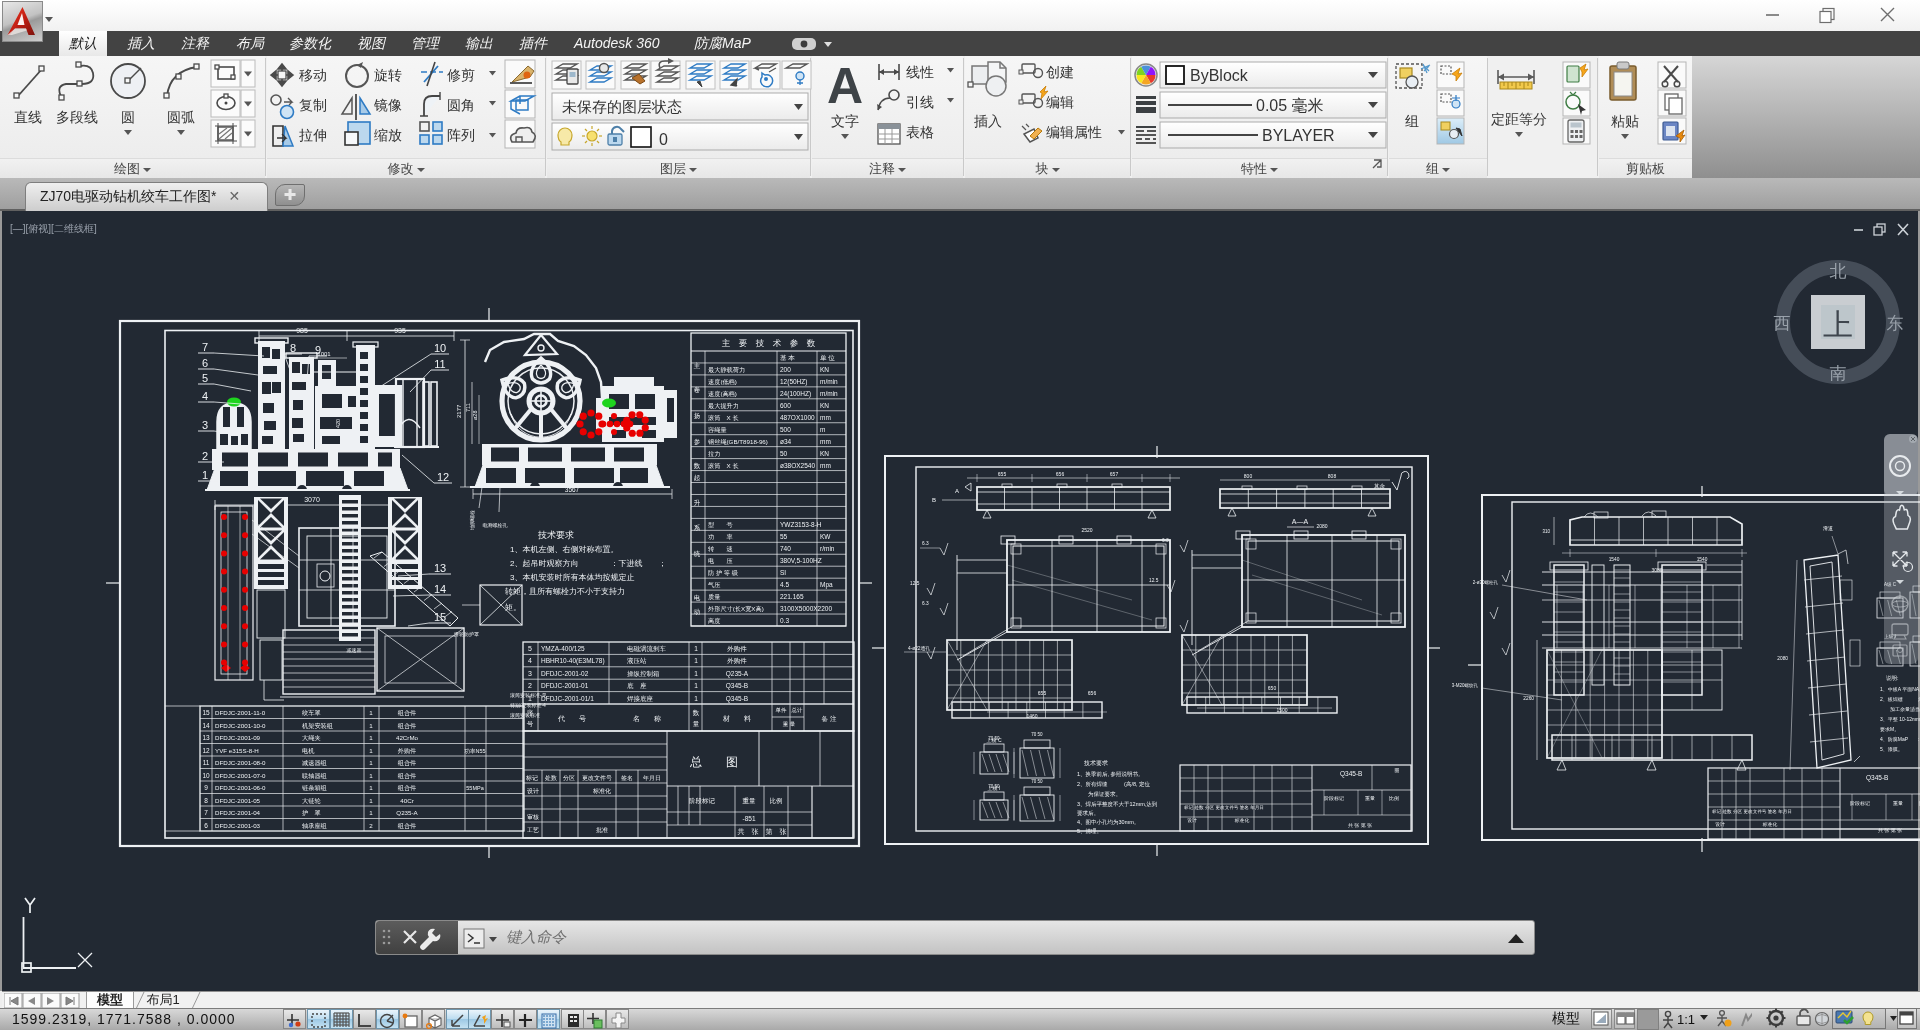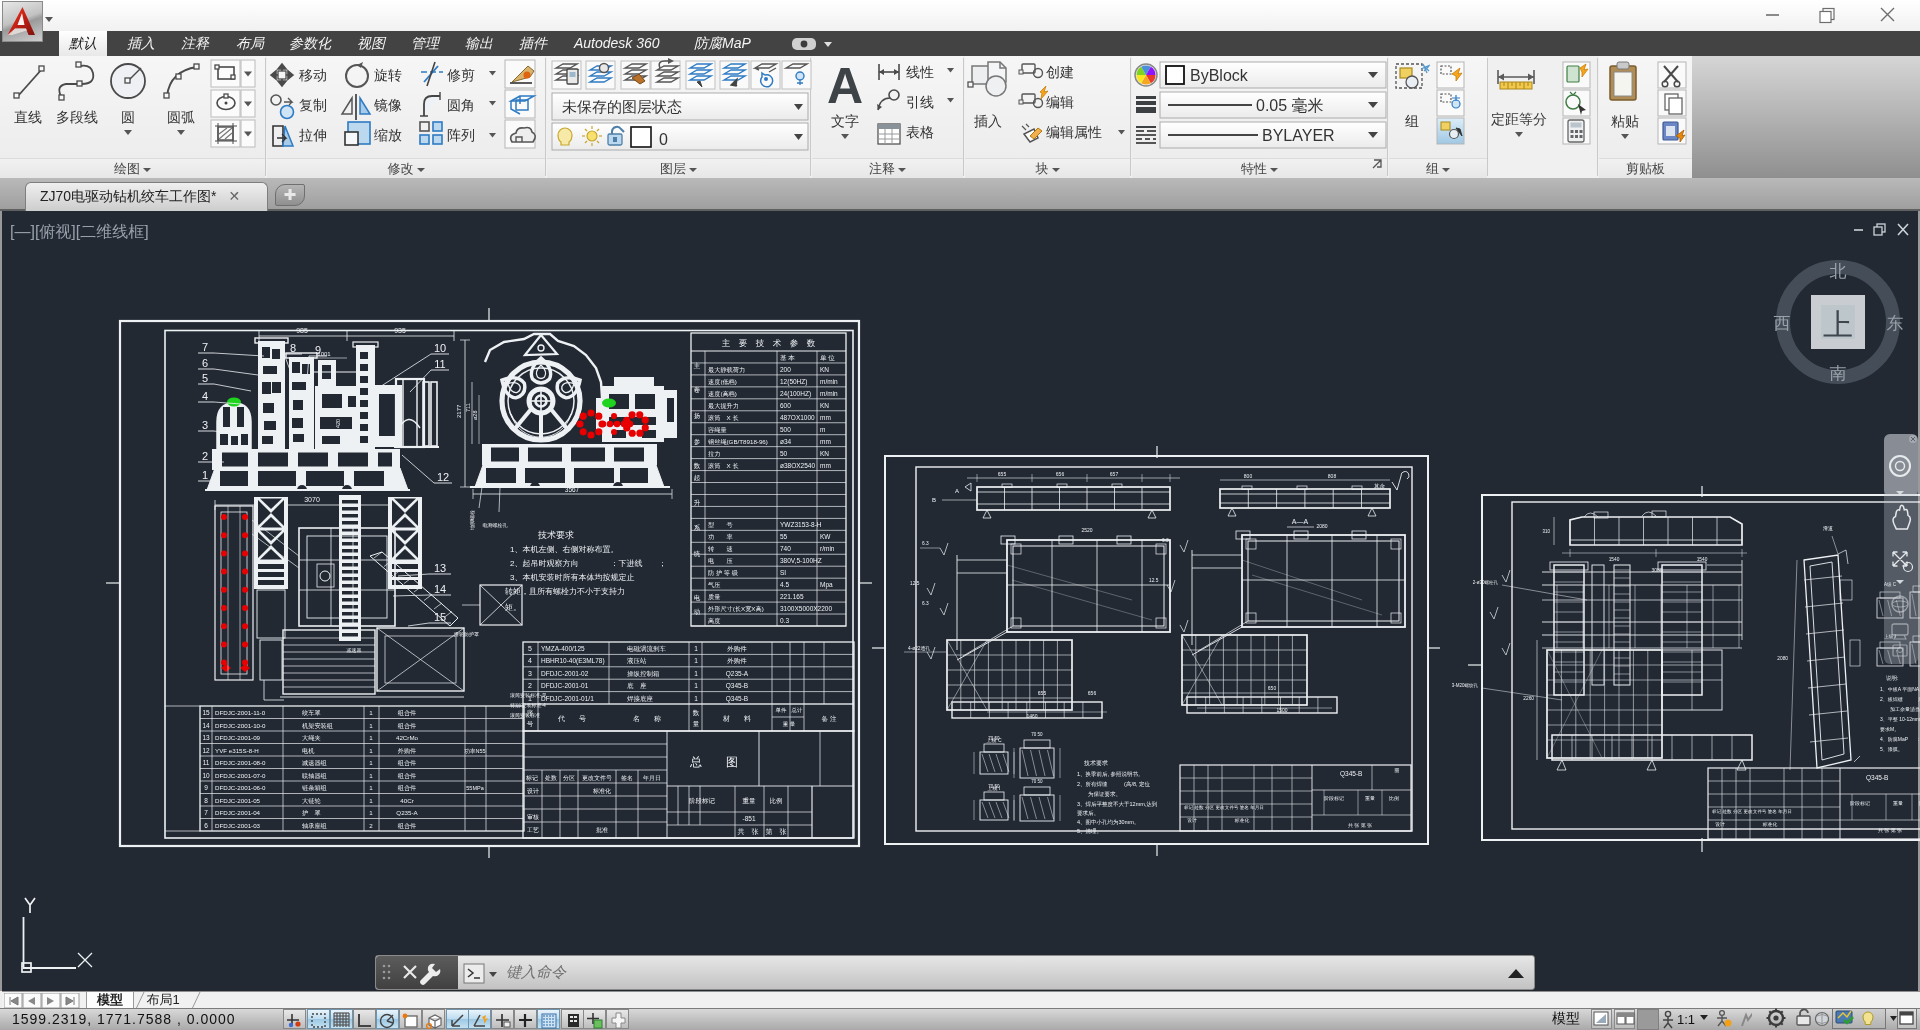--- a/index.html
+++ b/index.html
@@ -22,23 +22,23 @@
  color:#444;font-size:13px;text-align:center;line-height:19px;border-top:1px solid #dcdcdc;}
 .psep{position:absolute;top:2px;width:1px;height:118px;background:#c9c9c9;}
 .dar{display:inline-block;width:0;height:0;border-left:4px solid transparent;border-right:4px solid transparent;border-top:4px solid #555;vertical-align:middle;margin-left:3px;}
 
 #doctabs{left:0;top:178px;width:1920px;height:33px;background:linear-gradient(#b9b9b9,#9f9f9f);border-bottom:2px solid #606060;}
 #doctab{left:25px;top:182px;width:243px;height:29px;background:linear-gradient(#efefef,#cdcdcd);
  border:1px solid #7e7e7e;border-bottom:none;border-radius:6px 6px 0 0;color:#222;font-size:14px;line-height:27px;padding-left:14px;}
 #plusbtn{left:275px;top:184px;width:30px;height:22px;background:linear-gradient(#b5b5b5,#8f8f8f);border:1px solid #6f6f6f;border-radius:10px 2px 10px 2px;color:#e8e8e8;text-align:center;line-height:20px;font-size:15px;}
 
 #canvas{left:0;top:211px;width:1920px;height:780px;background:#222933;border-left:2px solid #9a9a9a;border-right:2px solid #9a9a9a;}
-#vplabel{left:8px;top:11px;color:#99a0ab;font-size:16px;}
+#vplabel{left:8px;top:11px;color:#99a0ab;font-size:10px;}
 
-#cmdbar{left:373px;top:744px;width:1160px;height:35px;border-radius:3px;background:linear-gradient(#e6e6e6,#c3c3c3);border:1px solid #8a8a8a;z-index:30;}
+#cmdbar{left:373px;top:709px;width:1160px;height:35px;border-radius:3px;background:linear-gradient(#e6e6e6,#c3c3c3);border:1px solid #8a8a8a;z-index:30;}
 #cmdgrip{left:0;top:0;width:82px;height:33px;background:linear-gradient(#5c5c5c,#404040);border-radius:3px 0 0 3px;}
 #cmdtext{left:130px;top:7px;font-style:italic;color:#707070;font-size:15px;}
 
 #laytabs{left:0;top:780px;width:1920px;height:17px;background:#f1f1f1;border-top:1px solid #8f8f8f;}
 .ltab{position:absolute;top:0;height:17px;font-size:13px;color:#222;line-height:16px;}
 
 #statusbar{left:0;top:1008px;width:1920px;height:22px;background:linear-gradient(#d8d8d8,#a9a9a9);border-top:1px solid #7c7c7c;}
 #coords{left:12px;top:1011px;font-size:14px;color:#111;font-family:"Liberation Sans",sans-serif;letter-spacing:1px;}
 .togbtn{position:absolute;top:1009px;width:23px;height:20px;border:1px solid #888;background:linear-gradient(#e8e8e8,#bdbdbd);}
 .togbtn.on{background:linear-gradient(#eaf4fb 0%,#bcdcf0 50%,#9cc8e4 51%,#c5e2f2 100%);border-color:#6e95ad;}

